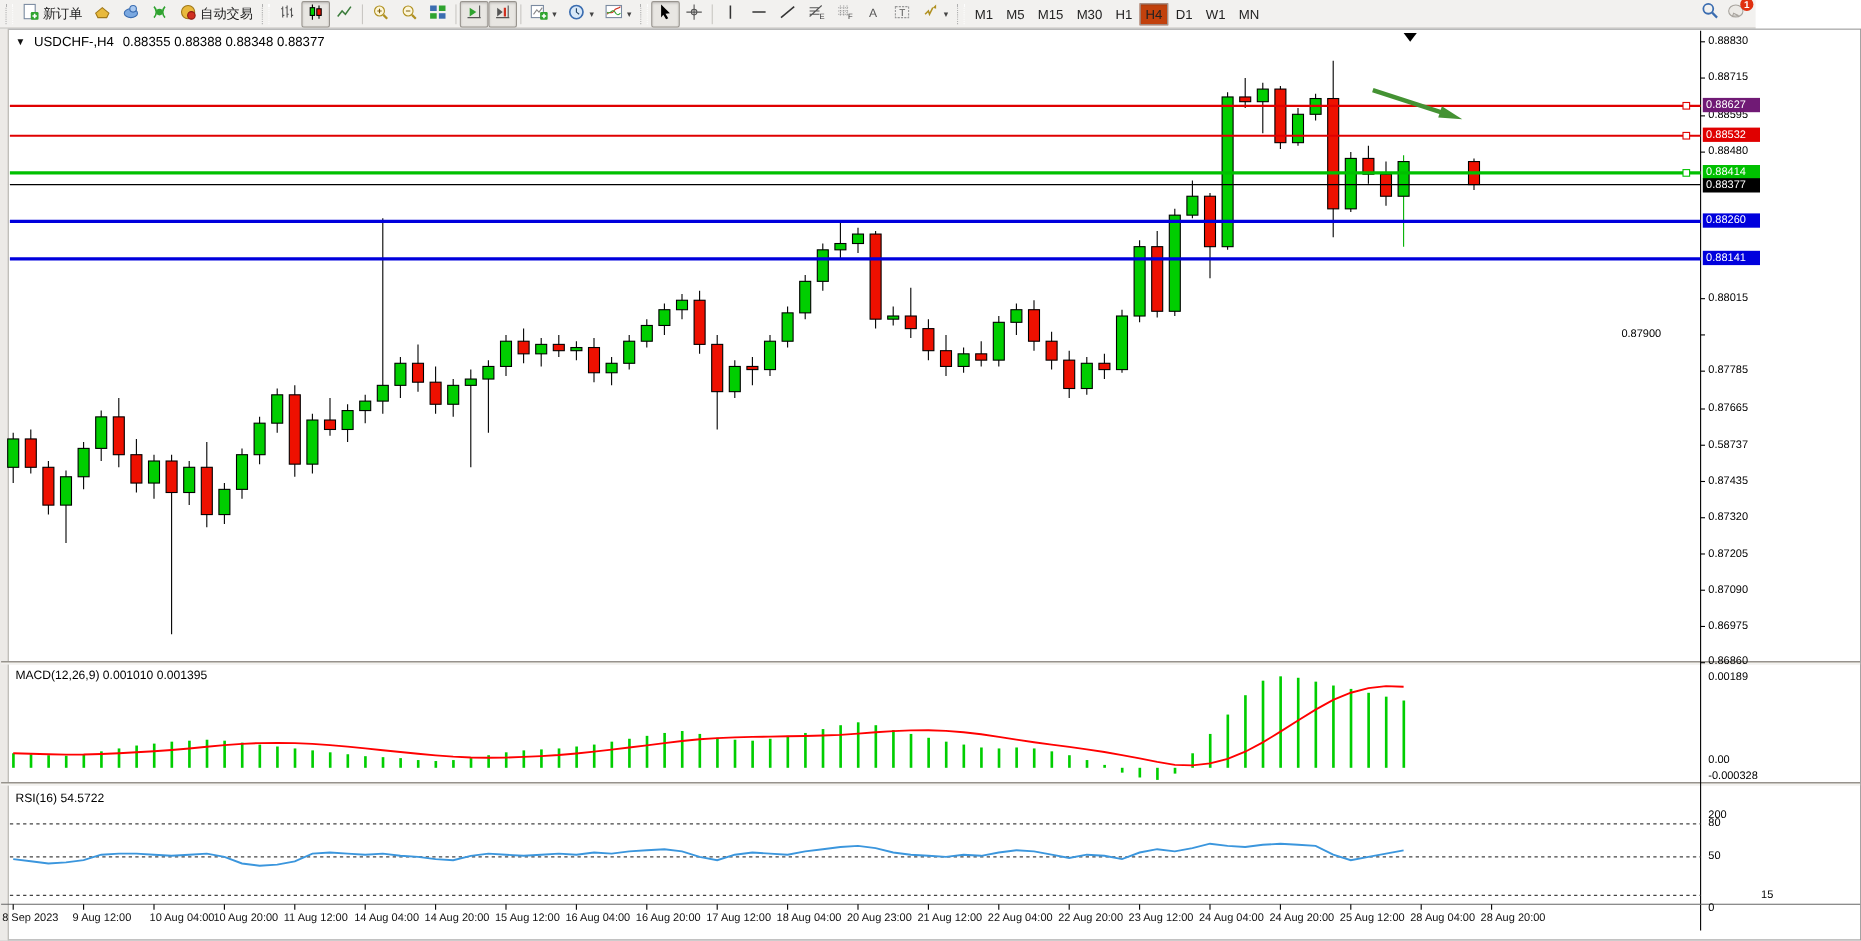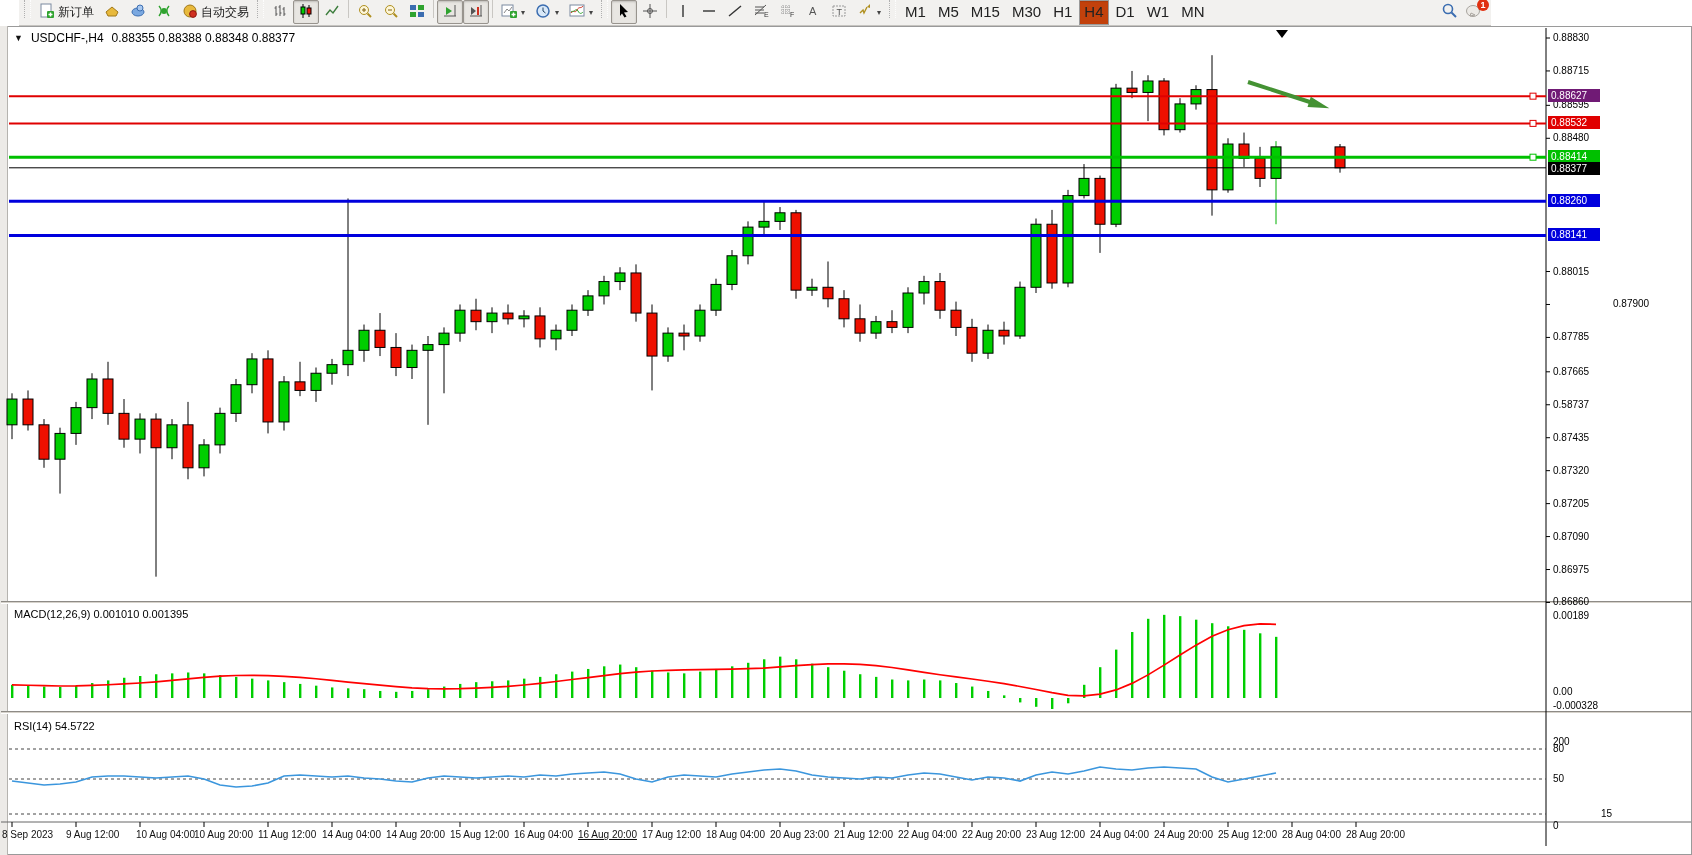--- a/index.html
+++ b/index.html
@@ -1,25 +1,25 @@
 <!DOCTYPE html>
 <html><head>
 <meta charset="utf-8">
 <style>
   html,body{margin:0;padding:0;width:1692px;height:855px;overflow:hidden;
     font-family:"Liberation Sans",sans-serif;background:#fff;}
-  .toolbar{position:absolute;top:0;left:0;width:1472px;height:26px;background:#f2f1ef;
-    border-bottom:1px solid #c6c4c0;display:flex;padding-left:2px;box-sizing:border-box;margin-left:19px;}
+  .toolbar{position:absolute;top:0;left:0;width:1596px;height:26px;background:#f2f1ef;
+    border-bottom:1px solid #c6c4c0;display:flex;align-items:center;padding-left:2px;box-sizing:border-box;}
   .handle{width:5px;height:18px;border-left:1px dotted #b0b0b0;border-right:1px dotted #fdfdfd;margin:0 3px;}
   .sep{width:1px;height:18px;background:#c9c7c3;margin:0 3px;}
   .tbtn{height:22px;display:flex;align-items:center;gap:3px;padding:0 4px;border:1px solid transparent;
     border-radius:2px;font-size:12px;color:#1a1a1a;white-space:nowrap;cursor:default;}
   .tbtn.active{border:1px solid #98948e;background:#e8e6e2;box-shadow:inset 0 1px 2px rgba(0,0,0,.18);}
   .dd{font-size:8px;color:#444;margin-left:1px;}
-  .tf{font-size:15px;color:#222;padding:2px 4px;border:1px solid transparent;margin:0 1px;}
+  .tf{font-size:12px;color:#222;padding:2px 4px;border:1px solid transparent;margin:0 1px;}
   .tf.active{border:1px solid #9a9a9a;background:#c2410c;box-shadow:inset 0 1px 1px rgba(0,0,0,.12);}
   .toolbar-right{margin-left:auto;display:flex;align-items:center;gap:6px;padding-right:8px;}
   .badge{position:absolute;top:-4px;right:-6px;background:#e03010;color:#fff;font-size:9px;font-weight:bold;
     border-radius:7px;min-width:12px;height:12px;line-height:12px;text-align:center;}
   .chartwin{position:absolute;top:26px;left:0;width:1692px;height:829px;background:#fff;
     border:1px solid #9a9a9a;box-sizing:border-box;}
   .dock{position:absolute;top:26px;left:0;width:7px;height:829px;border-right:1px solid #b5b3af;
     background:#eceae7;}
   .charttitle{position:absolute;top:31px;left:14px;font-size:12px;color:#000;display:flex;gap:8px;align-items:center;}
   .collapse{font-size:9px;color:#111;}
@@ -237,21 +237,21 @@
 <div class="chartwin"></div>
 <div class="dock"></div>
 
 <div class="charttitle">
   <span class="collapse">▼</span>
   <span>USDCHF-,H4</span>
   <span>0.88355 0.88388 0.88348 0.88377</span>
 </div>
 
 <div class="paneltitle" style="top:608px;">MACD(12,26,9) 0.001010 0.001395</div>
-<div class="paneltitle" style="top:720px;">RSI(14) 54.5722</div>
+<div class="paneltitle" style="top:720px;">RSI(16) 54.5722</div>
 
 <div class="split" style="top:601px;"></div>
 <div class="split" style="top:711px;"></div>
 
 <svg id="gfx" width="1692" height="855">
     <line x1="1546" y1="28" x2="1546" y2="846" stroke="#000" stroke-width="1"></line>
     <line x1="1546" y1="38" x2="1550" y2="38" stroke="#000"></line>
     <line x1="1546" y1="70.95128939828035" x2="1550" y2="70.95128939828035" stroke="#000"></line>
     <line x1="1546" y1="105.33524355300754" x2="1550" y2="105.33524355300754" stroke="#000"></line>
     <line x1="1546" y1="138.28653295128788" x2="1550" y2="138.28653295128788" stroke="#000"></line>
@@ -548,21 +548,21 @@
     <line x1="1228" y1="822" x2="1228" y2="827" stroke="#000"></line>
     <line x1="1292" y1="822" x2="1292" y2="827" stroke="#000"></line>
     <line x1="1356" y1="822" x2="1356" y2="827" stroke="#000"></line>
   </svg>
 <div id="labels">
     <div class="axislbl" style="left: 1553px; top: 32px;">0.88830</div>
     <div class="axislbl" style="left: 1553px; top: 64.9513px;">0.88715</div>
     <div class="axislbl" style="left: 1553px; top: 99.3352px;">0.88595</div>
     <div class="axislbl" style="left: 1553px; top: 132.287px;">0.88480</div>
     <div class="axislbl" style="left: 1553px; top: 265.524px;">0.88015</div>
-    <div class="axislbl" style="left: 1613px; top: 298.476px;">0.87900</div>
+    <div class="axislbl" style="left: 1474px; top: 298.476px;">0.87900</div>
     <div class="axislbl" style="left: 1553px; top: 331.427px;">0.87785</div>
     <div class="axislbl" style="left: 1553px; top: 365.811px;">0.87665</div>
     <div class="axislbl" style="left: 1553px; top: 398.762px;">0.58737</div>
     <div class="axislbl" style="left: 1553px; top: 431.713px;">0.87435</div>
     <div class="axislbl" style="left: 1553px; top: 464.665px;">0.87320</div>
     <div class="axislbl" style="left: 1553px; top: 497.616px;">0.87205</div>
     <div class="axislbl" style="left: 1553px; top: 530.567px;">0.87090</div>
     <div class="axislbl" style="left: 1553px; top: 563.519px;">0.86975</div>
     <div class="axislbl" style="left: 1553px; top: 596.47px;">0.86860</div>
     <div class="pricebadge" style="top: 89.1662px; background: #701a75;">0.88627</div>
@@ -581,21 +581,21 @@
     <div class="axislbl" style="left: 1553px; top: 820px;">0</div>
     <div class="timelbl" style="left: 2px;">8 Sep 2023</div>
     <div class="timelbl" style="left: 66px;">9 Aug 12:00</div>
     <div class="timelbl" style="left: 136px;">10 Aug 04:00</div>
     <div class="timelbl" style="left: 194px;">10 Aug 20:00</div>
     <div class="timelbl" style="left: 258px;">11 Aug 12:00</div>
     <div class="timelbl" style="left: 322px;">14 Aug 04:00</div>
     <div class="timelbl" style="left: 386px;">14 Aug 20:00</div>
     <div class="timelbl" style="left: 450px;">15 Aug 12:00</div>
     <div class="timelbl" style="left: 514px;">16 Aug 04:00</div>
-    <div class="timelbl" style="left: 578px; text-decoration: underline;">16 Aug 20:00</div>
+    <div class="timelbl" style="left: 578px;">16 Aug 20:00</div>
     <div class="timelbl" style="left: 642px;">17 Aug 12:00</div>
     <div class="timelbl" style="left: 706px;">18 Aug 04:00</div>
     <div class="timelbl" style="left: 770px;">20 Aug 23:00</div>
     <div class="timelbl" style="left: 834px;">21 Aug 12:00</div>
     <div class="timelbl" style="left: 898px;">22 Aug 04:00</div>
     <div class="timelbl" style="left: 962px;">22 Aug 20:00</div>
     <div class="timelbl" style="left: 1026px;">23 Aug 12:00</div>
     <div class="timelbl" style="left: 1090px;">24 Aug 04:00</div>
     <div class="timelbl" style="left: 1154px;">24 Aug 20:00</div>
     <div class="timelbl" style="left: 1218px;">25 Aug 12:00</div>

